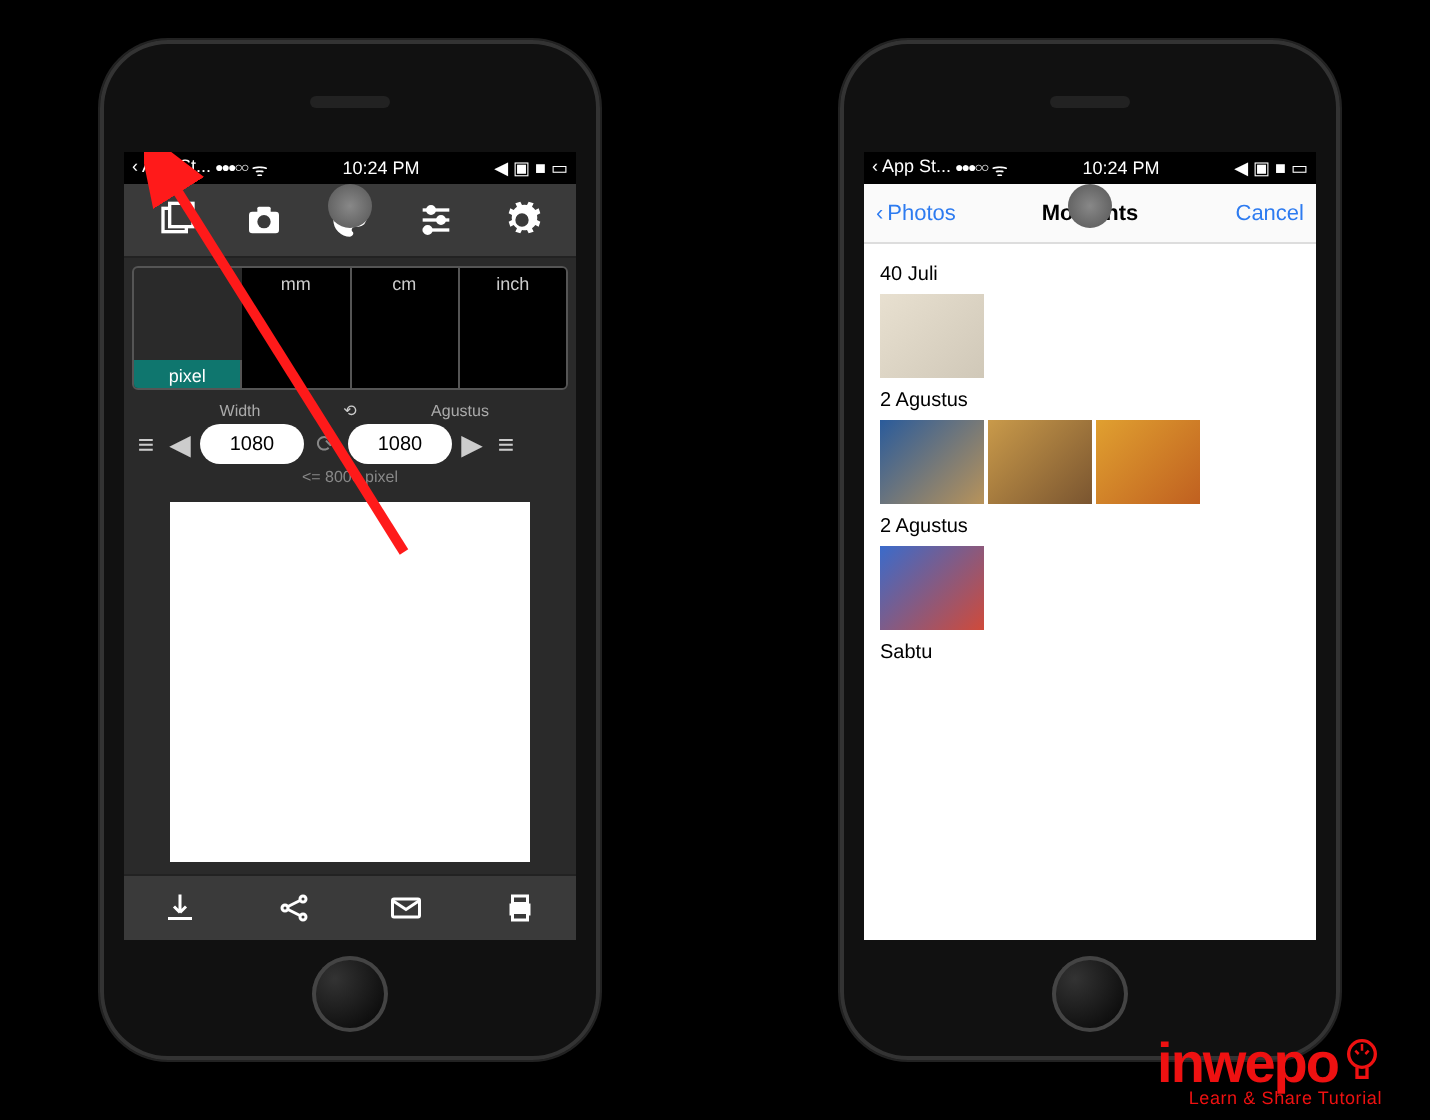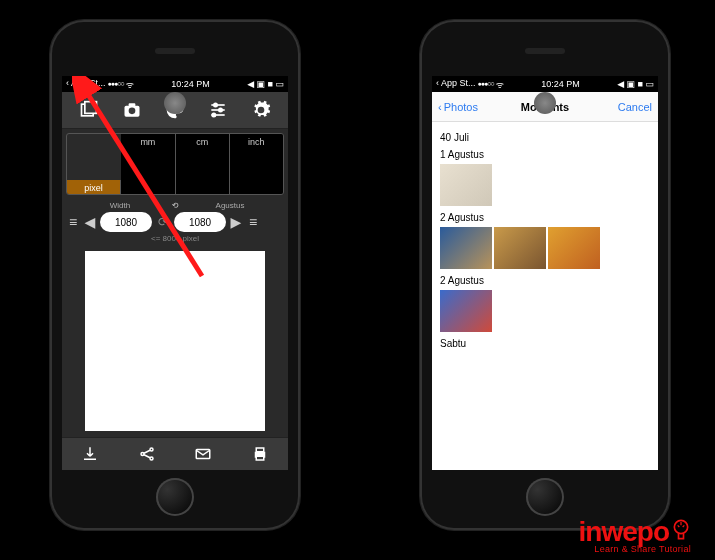--- a/index.html
+++ b/index.html
@@ -62,21 +62,21 @@
   .toolbar-top .icon {
     flex:1; display:flex; align-items:center; justify-content:center;
     color:#eee;
   }
   .seg {
     display:flex; margin:4px; border:1px solid #555; border-radius:3px; overflow:hidden;
     font-size:9px;
   }
   .seg div { flex:1; text-align:center; padding:3px 0; color:#ccc; background:#000000; border-right:1px solid #555; }
   .seg div:last-child{border-right:none;}
-  .seg .active{ background:#a16207; color:#fff;margin-top:46px; }
+  .seg .active{ background:#0f766e; color:#fff;margin-top:46px; }
   .dimrow {
     display:flex; align-items:center; gap:2px; padding:2px 4px; color:#ccc; font-size:8px;
   }
   .dimrow .lbl{ font-size:8px; color:#aaa; flex:1; text-align:center;}
   .dimrow2{display:flex; align-items:center; padding:0 4px; gap:3px;}
   .dimrow2 .arrow{ color:#ccc; font-size:14px; width:14px; text-align:center;}
   .dimrow2 input{
     width:52px; height:20px; background:#fff; border:none; text-align:center;
     font-size:10px; color:#000; border-radius:10px;
   }
@@ -269,21 +269,20 @@
         <div class="back">
           <span>‹</span>
           <span>Photos</span>
         </div>
         <div class="title">Moments</div>
         <div class="cancel">Cancel</div>
       </div>
       <div class="scroll">
         <div class="section-label">40 Juli</div>
 
-        <div class="section-label">1 Agustus</div>
         <div class="thumbrow">
           <div class="thumb doc"></div>
         </div>
 
         <div class="section-label">2 Agustus</div>
         <div class="thumbrow">
           <div class="thumb a"></div>
           <div class="thumb b"></div>
           <div class="thumb c"></div>
         </div>

